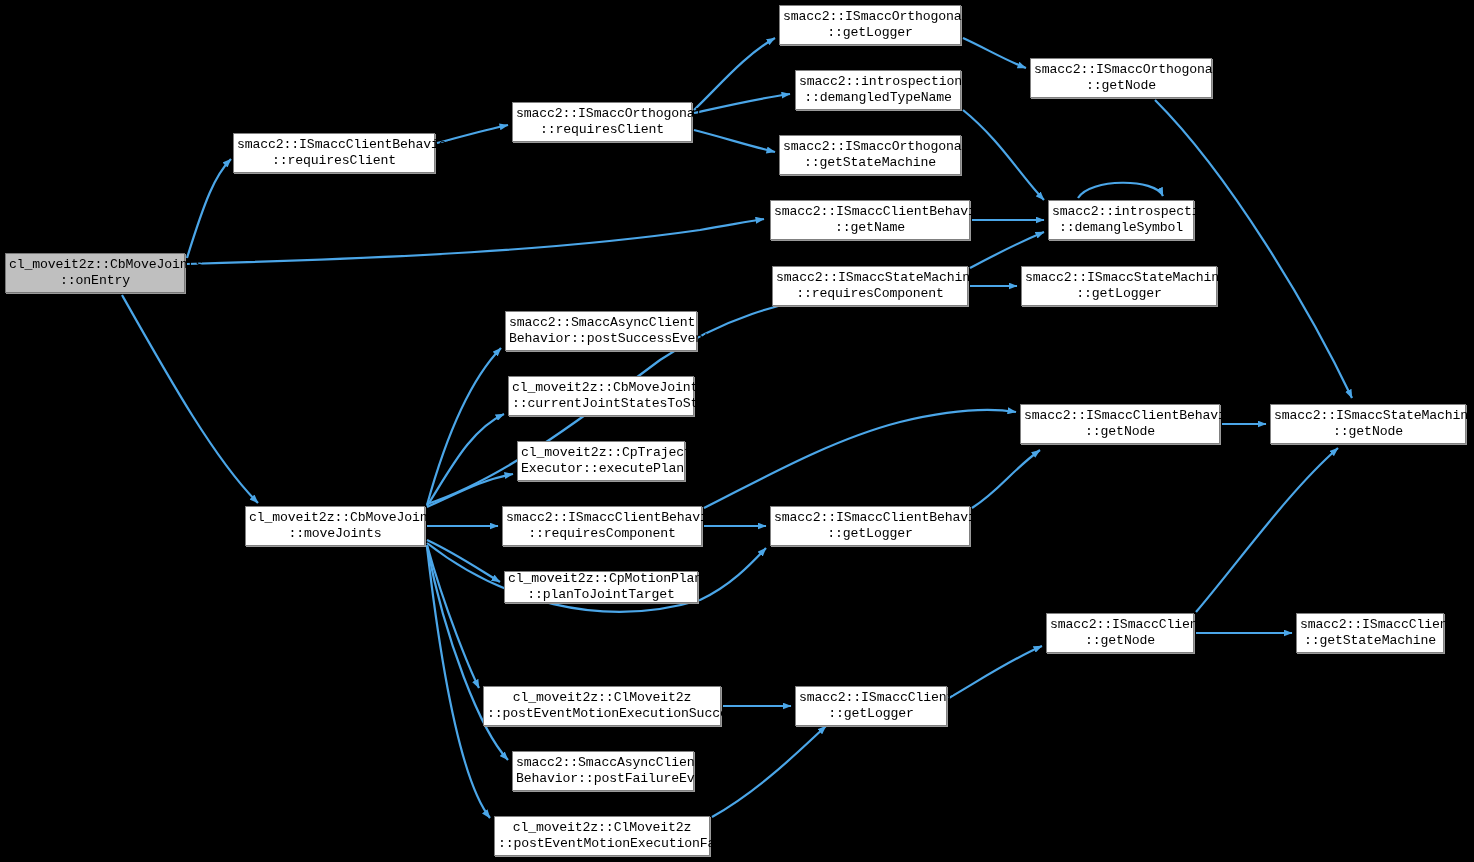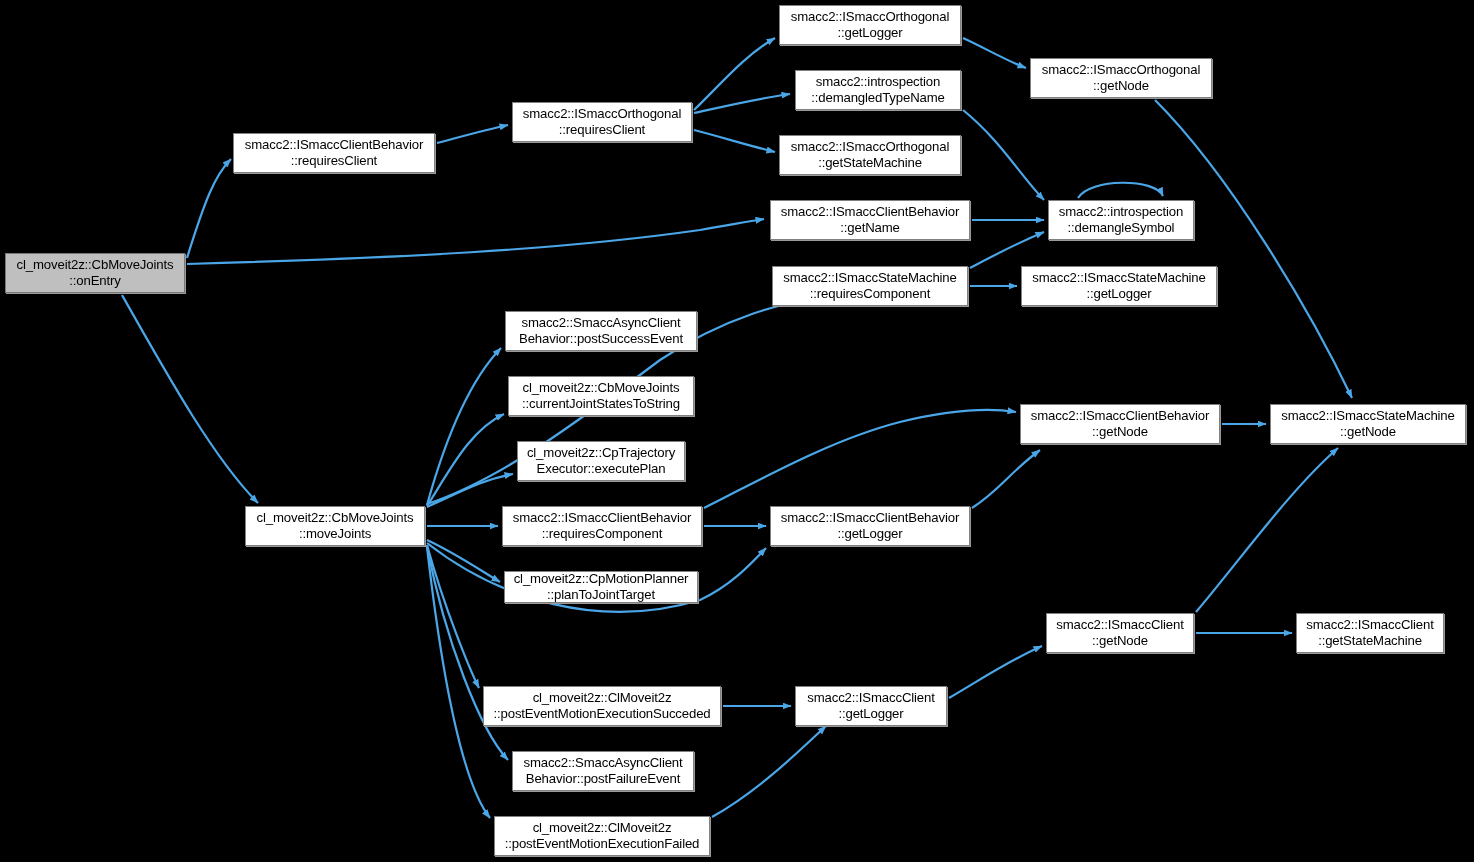--- a/index.html
+++ b/index.html
@@ -40,20 +40,21 @@
     padding: 0 3px;
   }
   .node.root {
     background: #bfbfbf;
     border: 1px solid #787878;
   }
   .node-label {
     display: block;
     width: 100%;
     white-space: pre-line;
+    font-family: Liberation Mono, monospace;
   }
 </style>
 </head>
 <body>
 
 <div id="graph-root">
   <svg id="edge-layer" viewBox="0 0 1474 862">
     <defs>
       <marker id="arrowhead" markerWidth="9" markerHeight="7" refX="8.5" refY="3.5" orient="auto" markerUnits="userSpaceOnUse">
         <polygon points="0 0, 9 3.5, 0 7" fill="#4ba6e8"></polygon>

